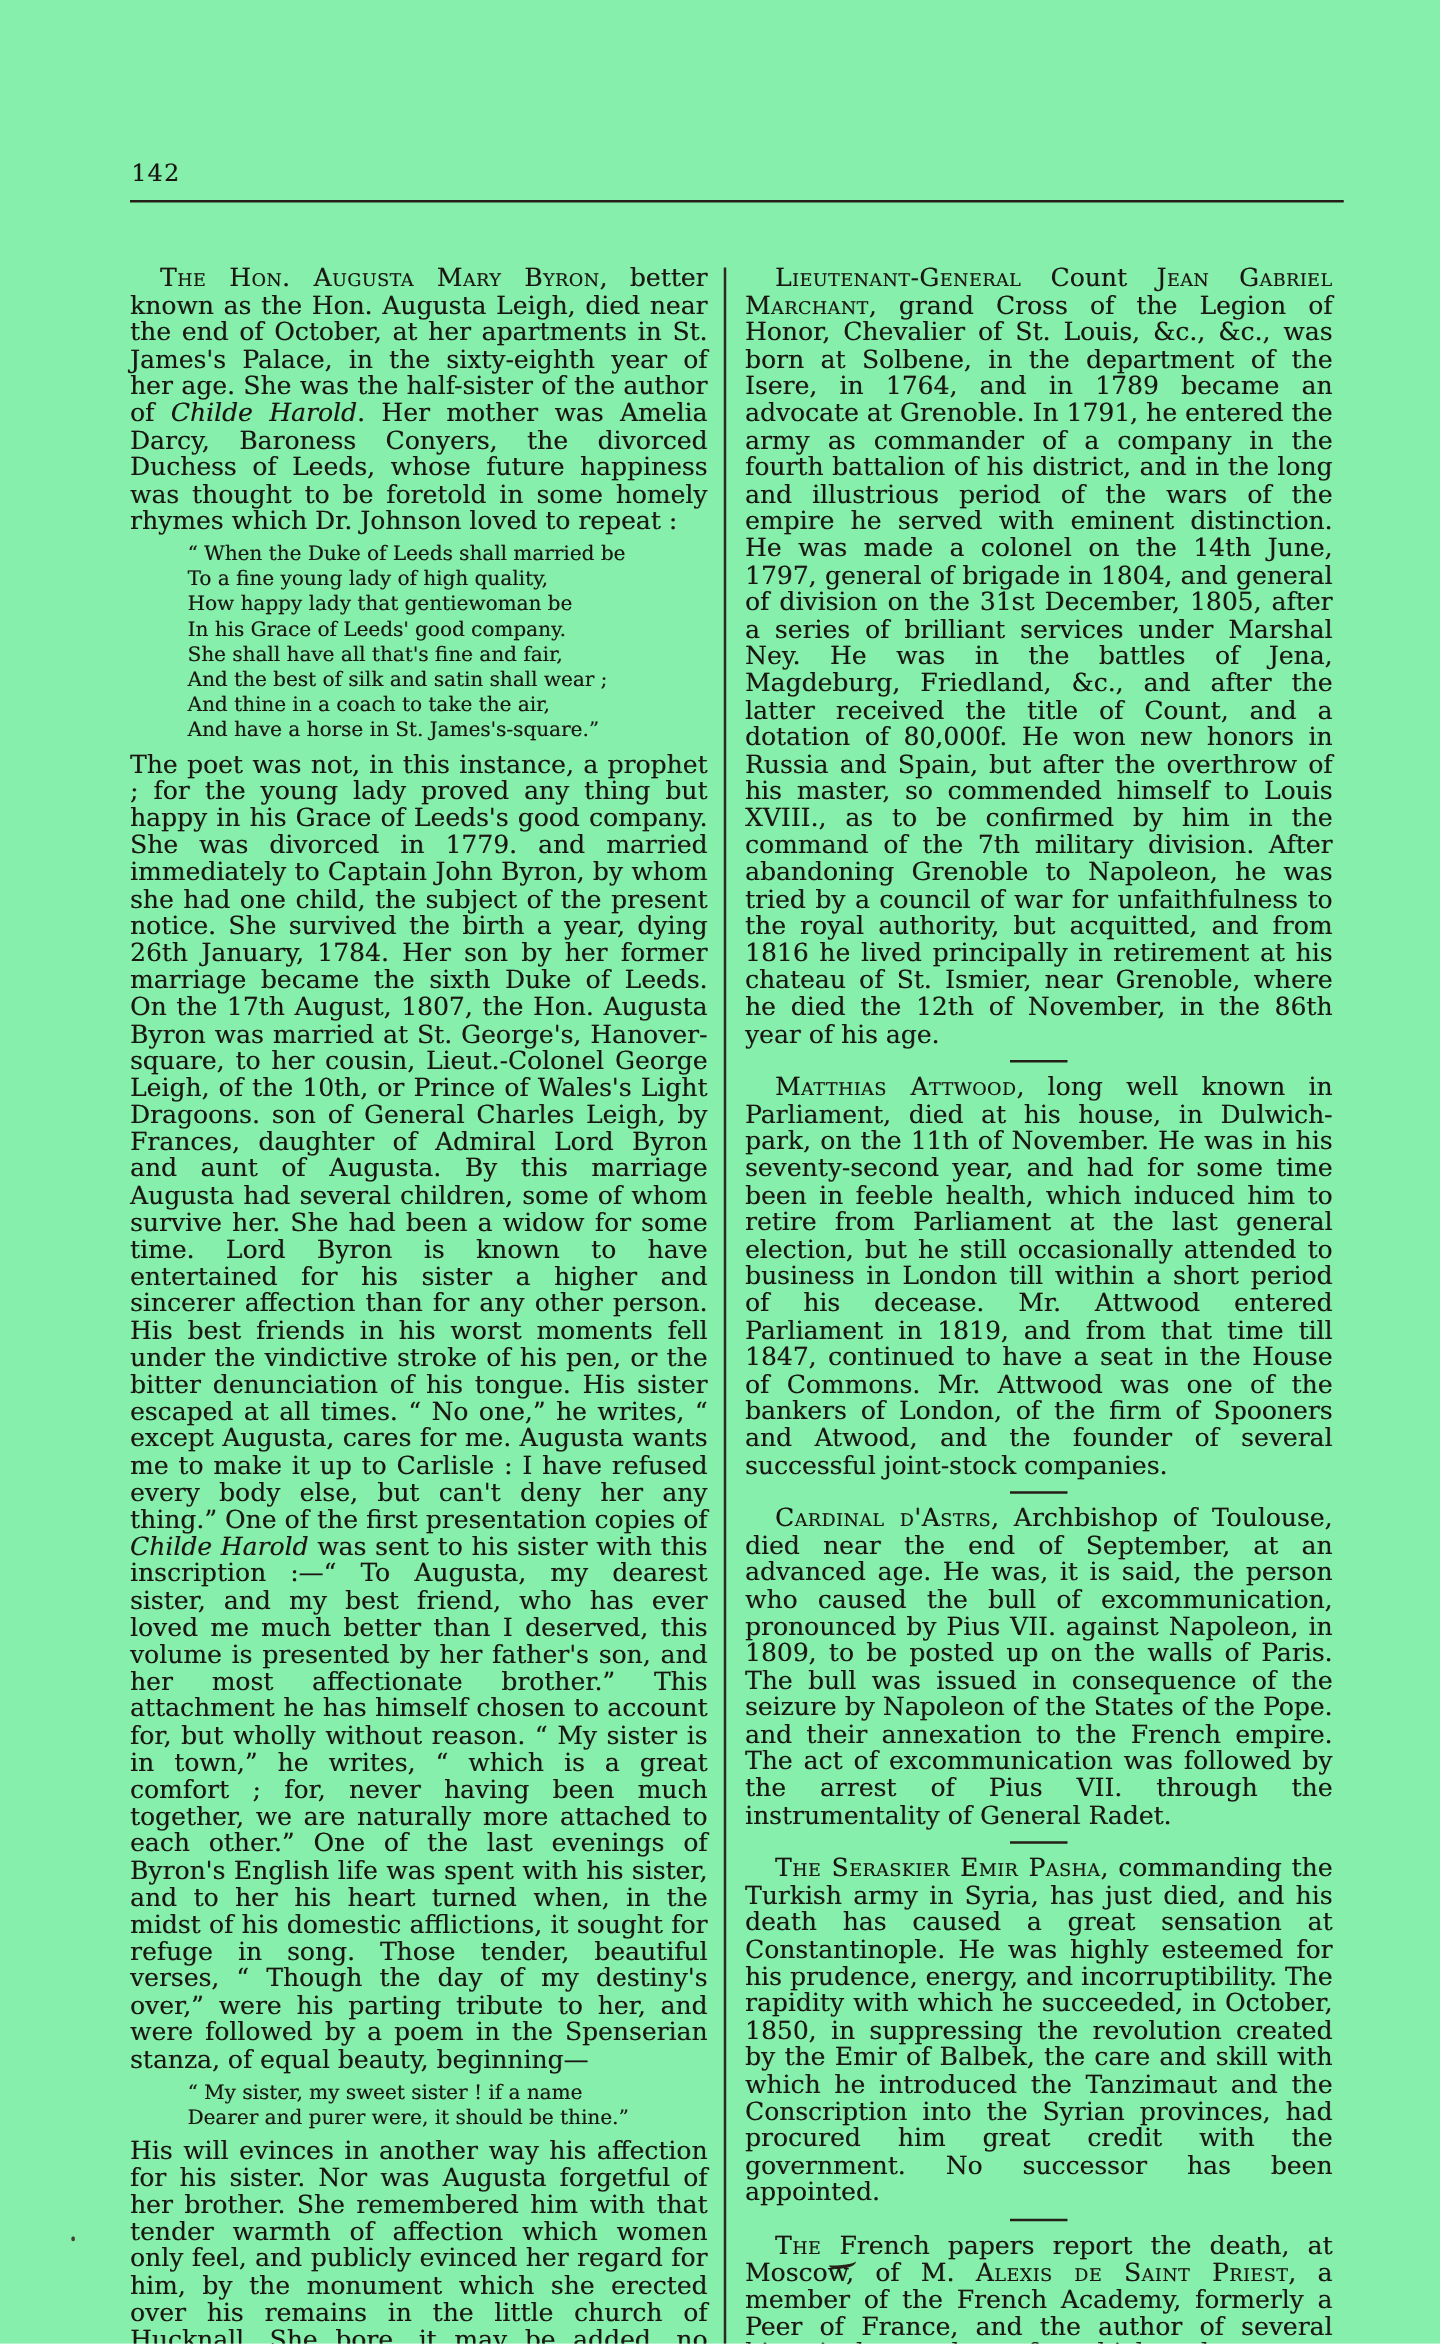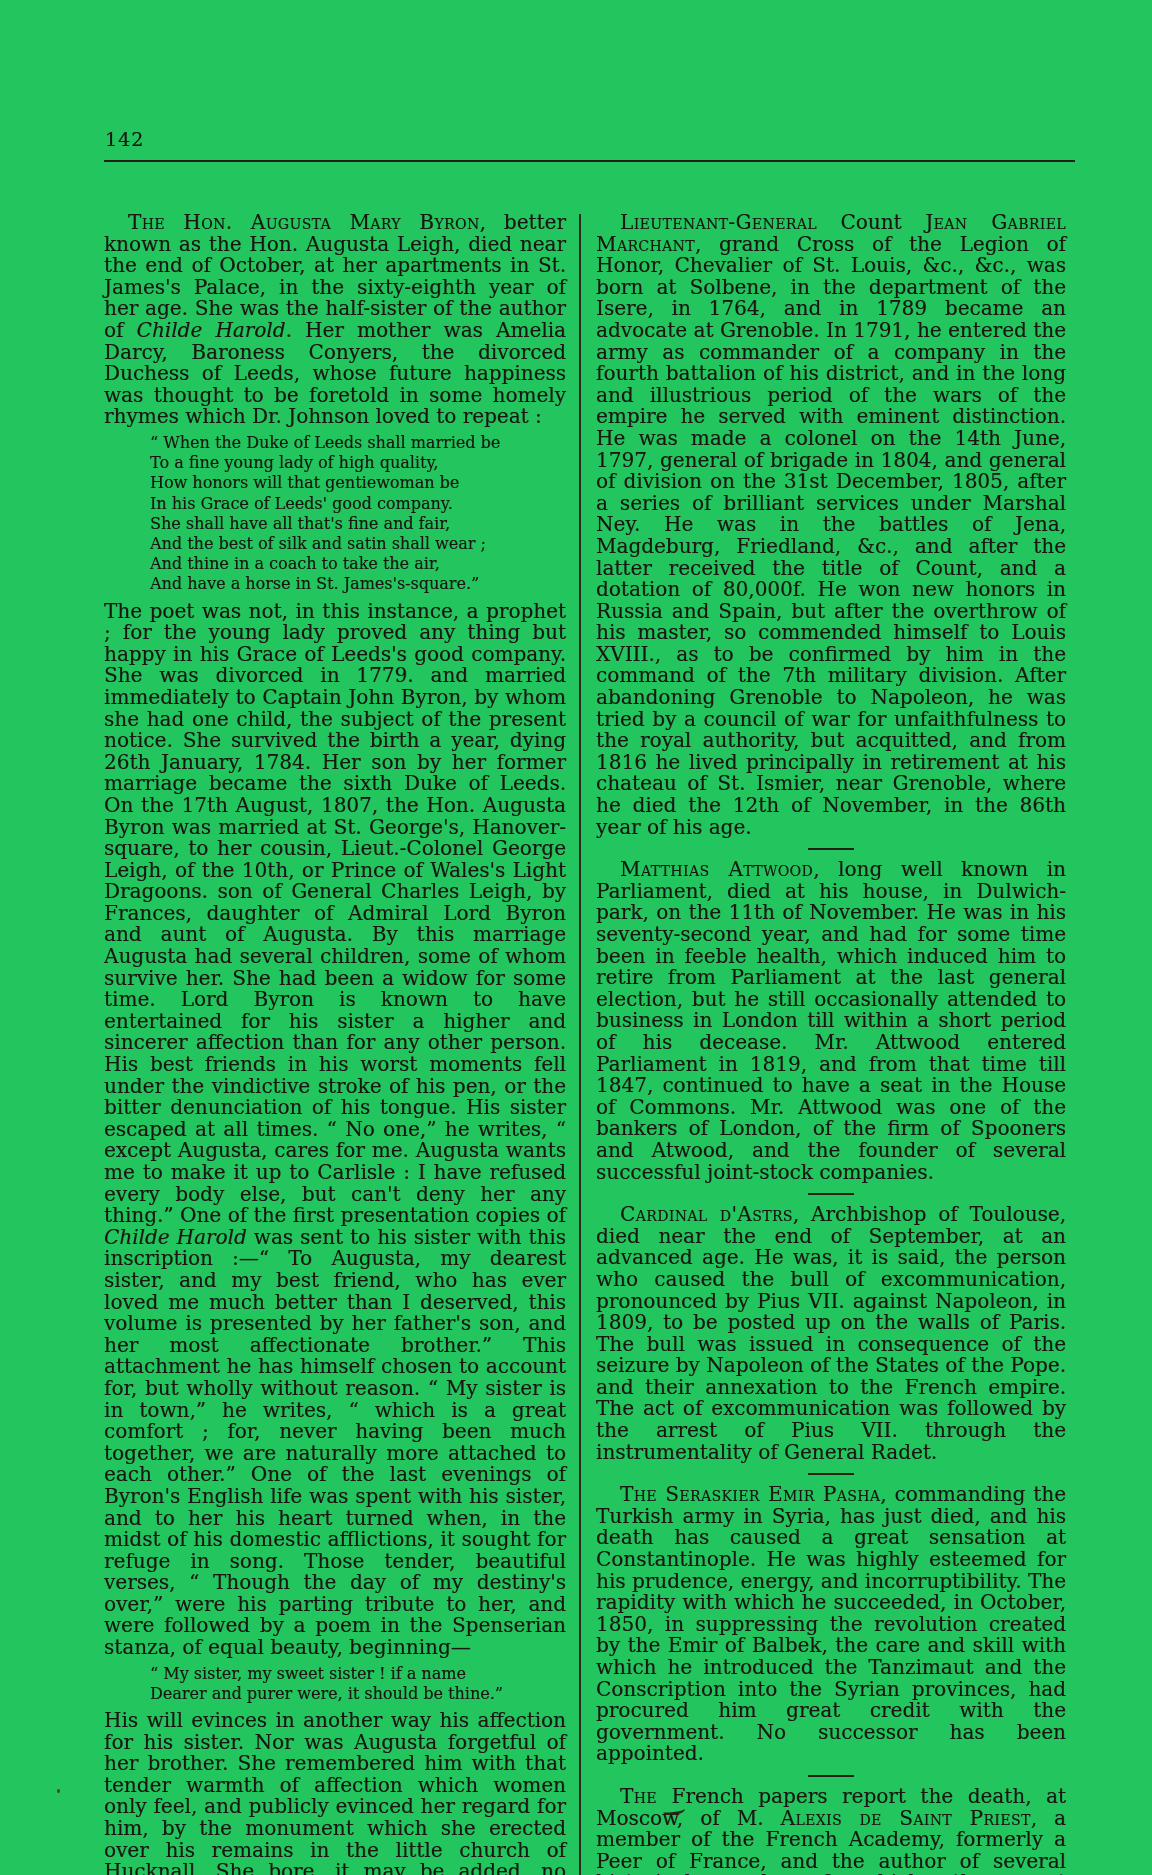--- a/index.html
+++ b/index.html
@@ -4,21 +4,21 @@
 <style>
   html, body {
     margin: 0;
     padding: 0;
     background: #fcfcfa;
   }
   .page {
     position: relative;
     width: 1152px;
     height: 1875px;
-    background: #22c55e;
+    background: #86efac;
     color: #1a1712;
     font-family: "DejaVu Serif", serif;
     overflow: hidden;
     text-shadow: 0.35px 0.15px 0 rgba(26,22,16,0.45);
   }
   .page-header { position: relative; height: 160px; }
   .page-number {
     position: absolute; left: 105px; bottom: 10px;
     font-size: 19px; letter-spacing: 1px;
   }
@@ -81,21 +81,21 @@
   <header class="page-header">
     <span class="page-number">142</span>
   </header>
   <div class="header-rule"></div>
   <main class="columns">
     <section class="column left" id="col-left">
         <p class="para"><span class="sc">The Hon. Augusta Mary Byron</span><span>, better known as the Hon. Augusta Leigh, died near the end of October, at her apartments in St. James's Palace, in the sixty-eighth year of her age.  She was the half-sister of the author of </span><span class="it">Childe Harold</span><span>.  Her mother was Amelia Darcy, Baroness Conyers, the divorced Duchess of Leeds, whose future happiness was thought to be foretold in some homely rhymes which Dr. Johnson loved to repeat :</span></p>
         <div class="verse">
           <div class="verse-line">“ When the Duke of Leeds shall married be</div>
           <div class="verse-line">To a fine young lady of high quality,</div>
-          <div class="verse-line">How honors will that gentiewoman be</div>
+          <div class="verse-line">How happy lady that gentiewoman be</div>
           <div class="verse-line">In his Grace of Leeds' good company.</div>
           <div class="verse-line">She shall have all that's fine and fair,</div>
           <div class="verse-line">And the best of silk and satin shall wear ;</div>
           <div class="verse-line">And thine in a coach to take the air,</div>
           <div class="verse-line">And have a horse in St. James's-square.”</div>
         </div>
         <p class="para no-indent"><span>The poet was not, in this instance, a prophet ; for the young lady proved any thing but happy in his Grace of Leeds's good company.  She was divorced in 1779. and married immediately to Captain John Byron, by whom she had one child, the subject of the present notice.  She survived the birth a year, dying 26th January, 1784.  Her son by her former marriage became the sixth Duke of Leeds.  On the 17th August, 1807, the Hon. Augusta Byron was married at St. George's, Hanover-square, to her cousin, Lieut.-Colonel George Leigh, of the 10th, or Prince of Wales's Light Dragoons. son of General Charles Leigh, by Frances, daughter of Admiral Lord Byron and aunt of Augusta.  By this marriage Augusta had several children, some of whom survive her.  She had been a widow for some time.  Lord Byron is known to have entertained for his sister a higher and sincerer affection than for any other person.  His best friends in his worst moments fell under the vindictive stroke of his pen, or the bitter denunciation of his tongue.  His sister escaped at all times.  “ No one,” he writes, “ except Augusta, cares for me.  Augusta wants me to make it up to Carlisle : I have refused every body else, but can't deny her any thing.”  One of the first presentation copies of </span><span class="it">Childe Harold</span><span> was sent to his sister with this inscription :—“ To Augusta, my dearest sister, and my best friend, who has ever loved me much better than I deserved, this volume is presented by her father's son, and her most affectionate brother.”  This attachment he has himself chosen to account for, but wholly without reason.  “ My sister is in town,” he writes, “ which is a great comfort ; for, never having been much together, we are naturally more attached to each other.”  One of the last evenings of Byron's English life was spent with his sister, and to her his heart turned when, in the midst of his domestic afflictions, it sought for refuge in song.  Those tender, beautiful verses, “ Though the day of my destiny's over,” were his parting tribute to her, and were followed by a poem in the Spenserian stanza, of equal beauty, beginning—</span></p>
         <div class="verse">
           <div class="verse-line">“ My sister, my sweet sister !  if a name</div>
           <div class="verse-line">Dearer and purer were, it should be thine.”</div>

